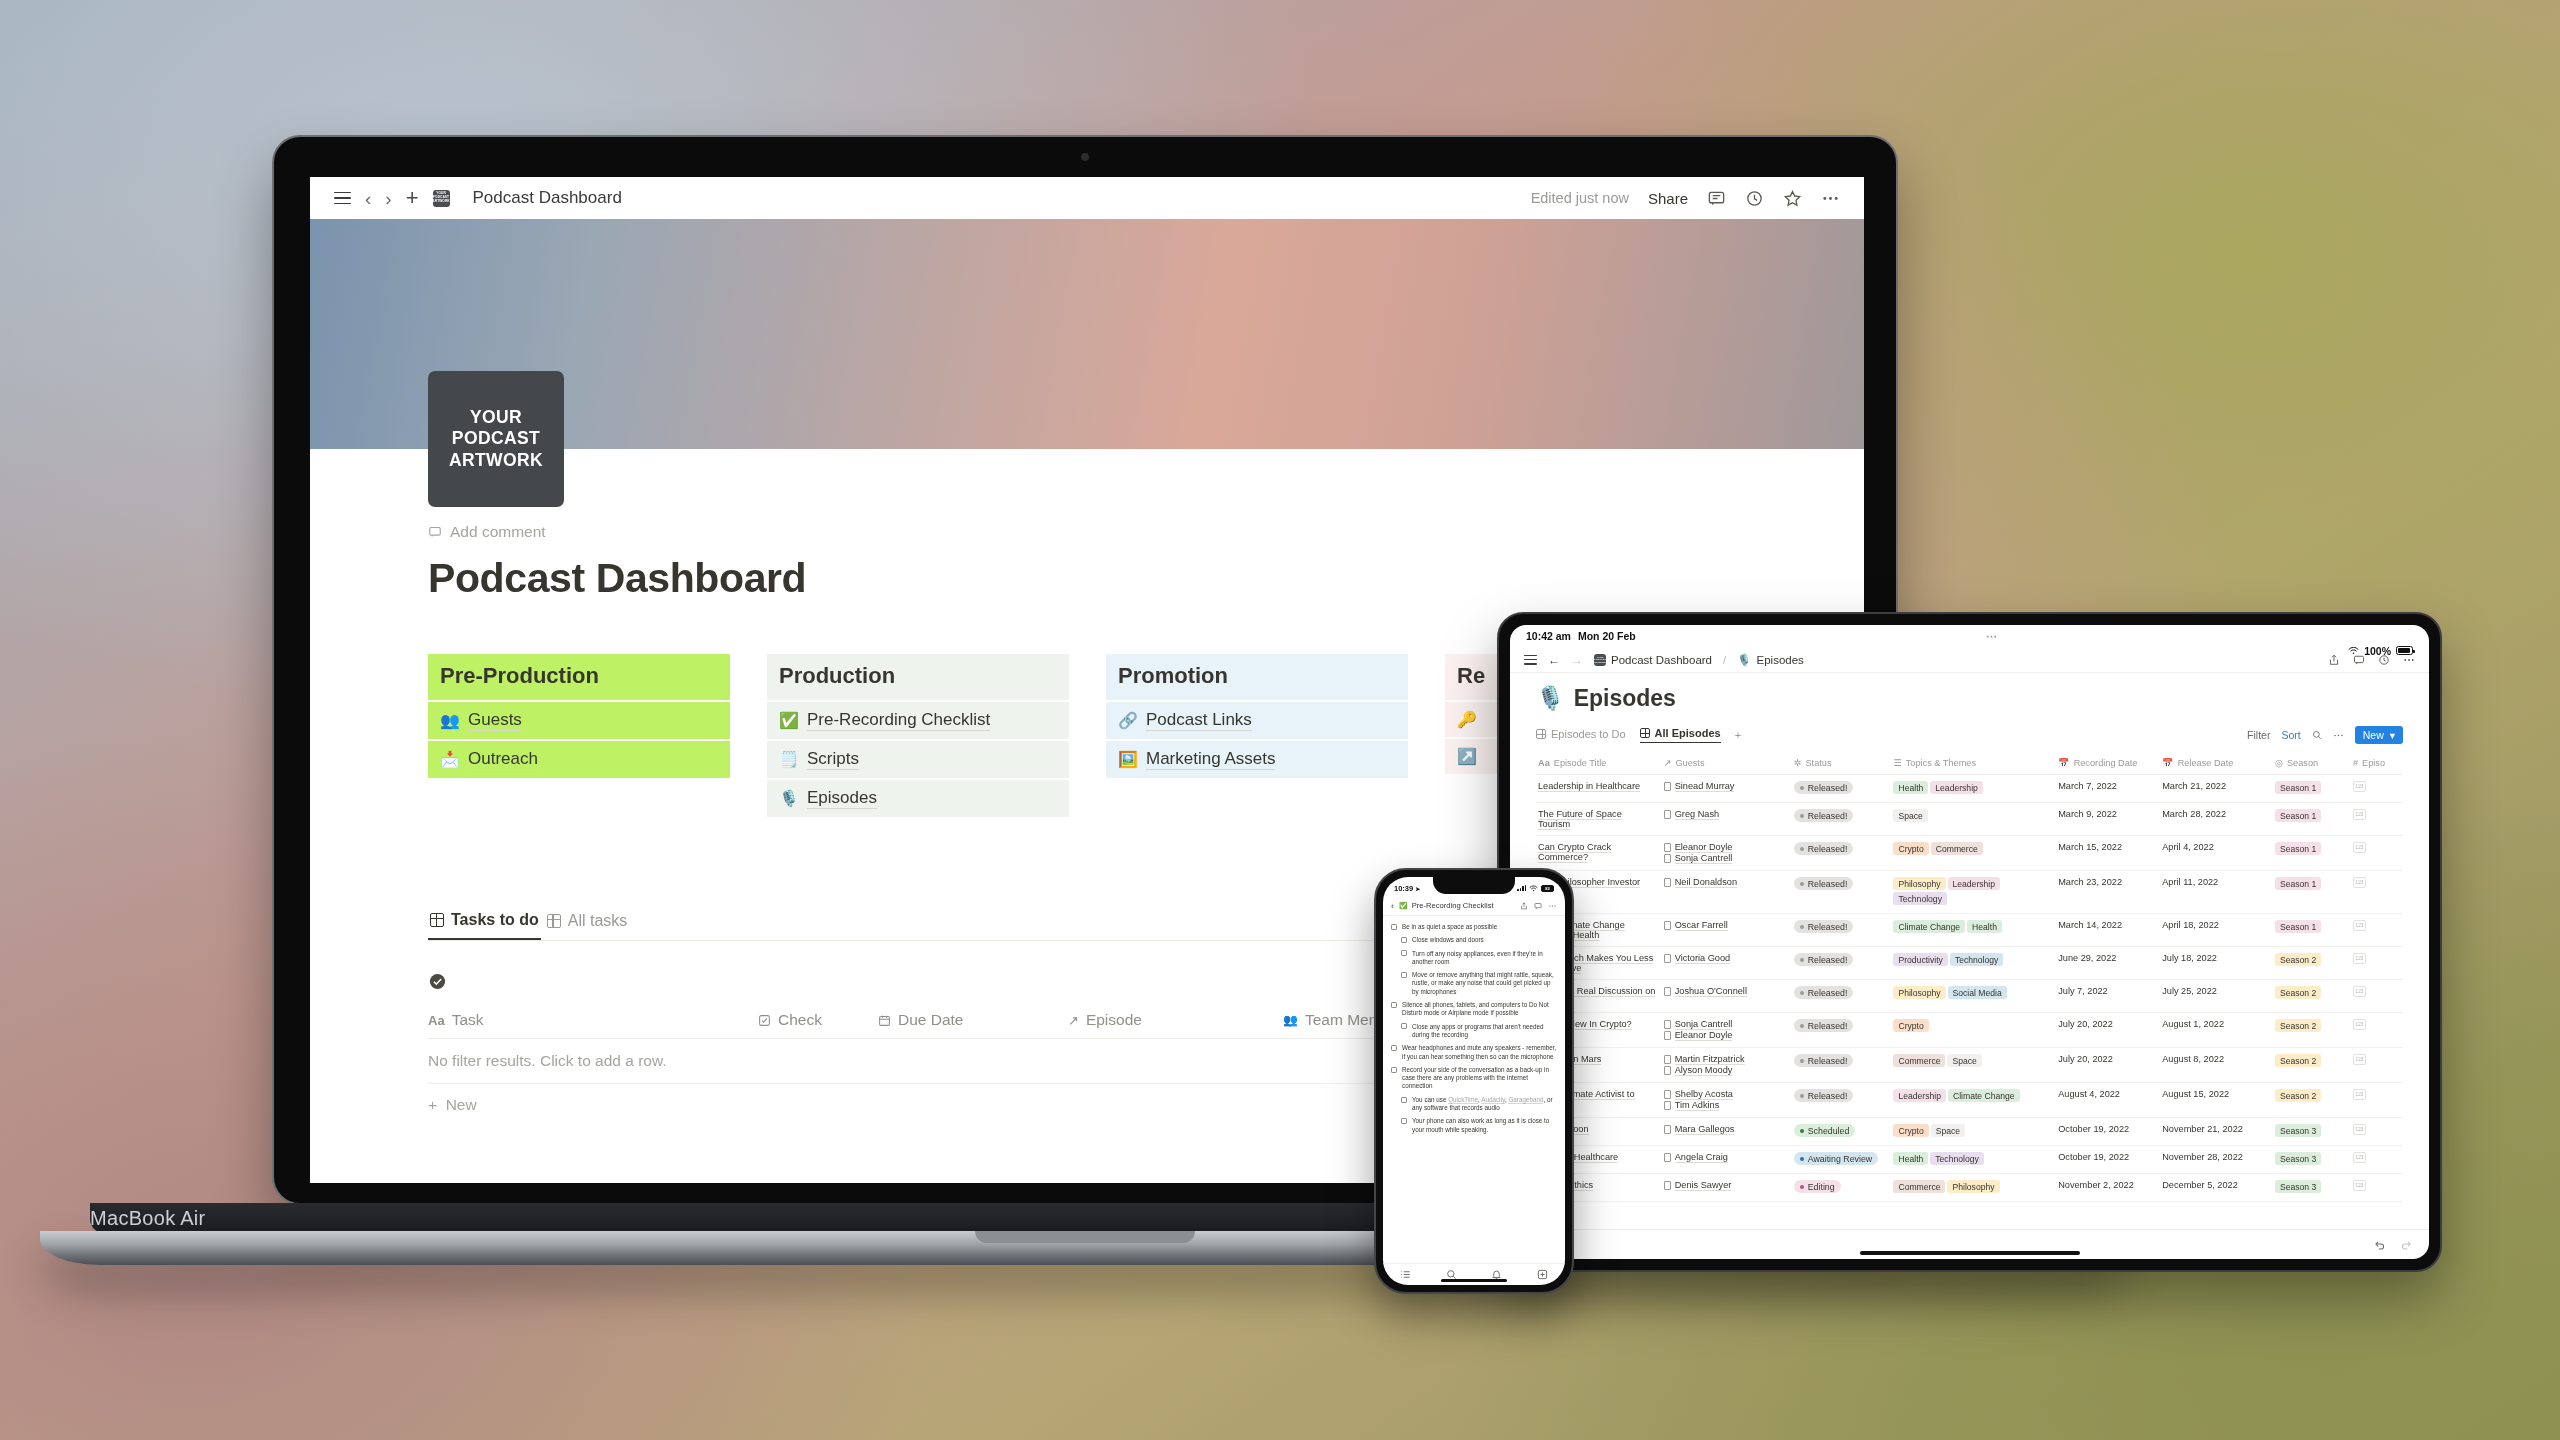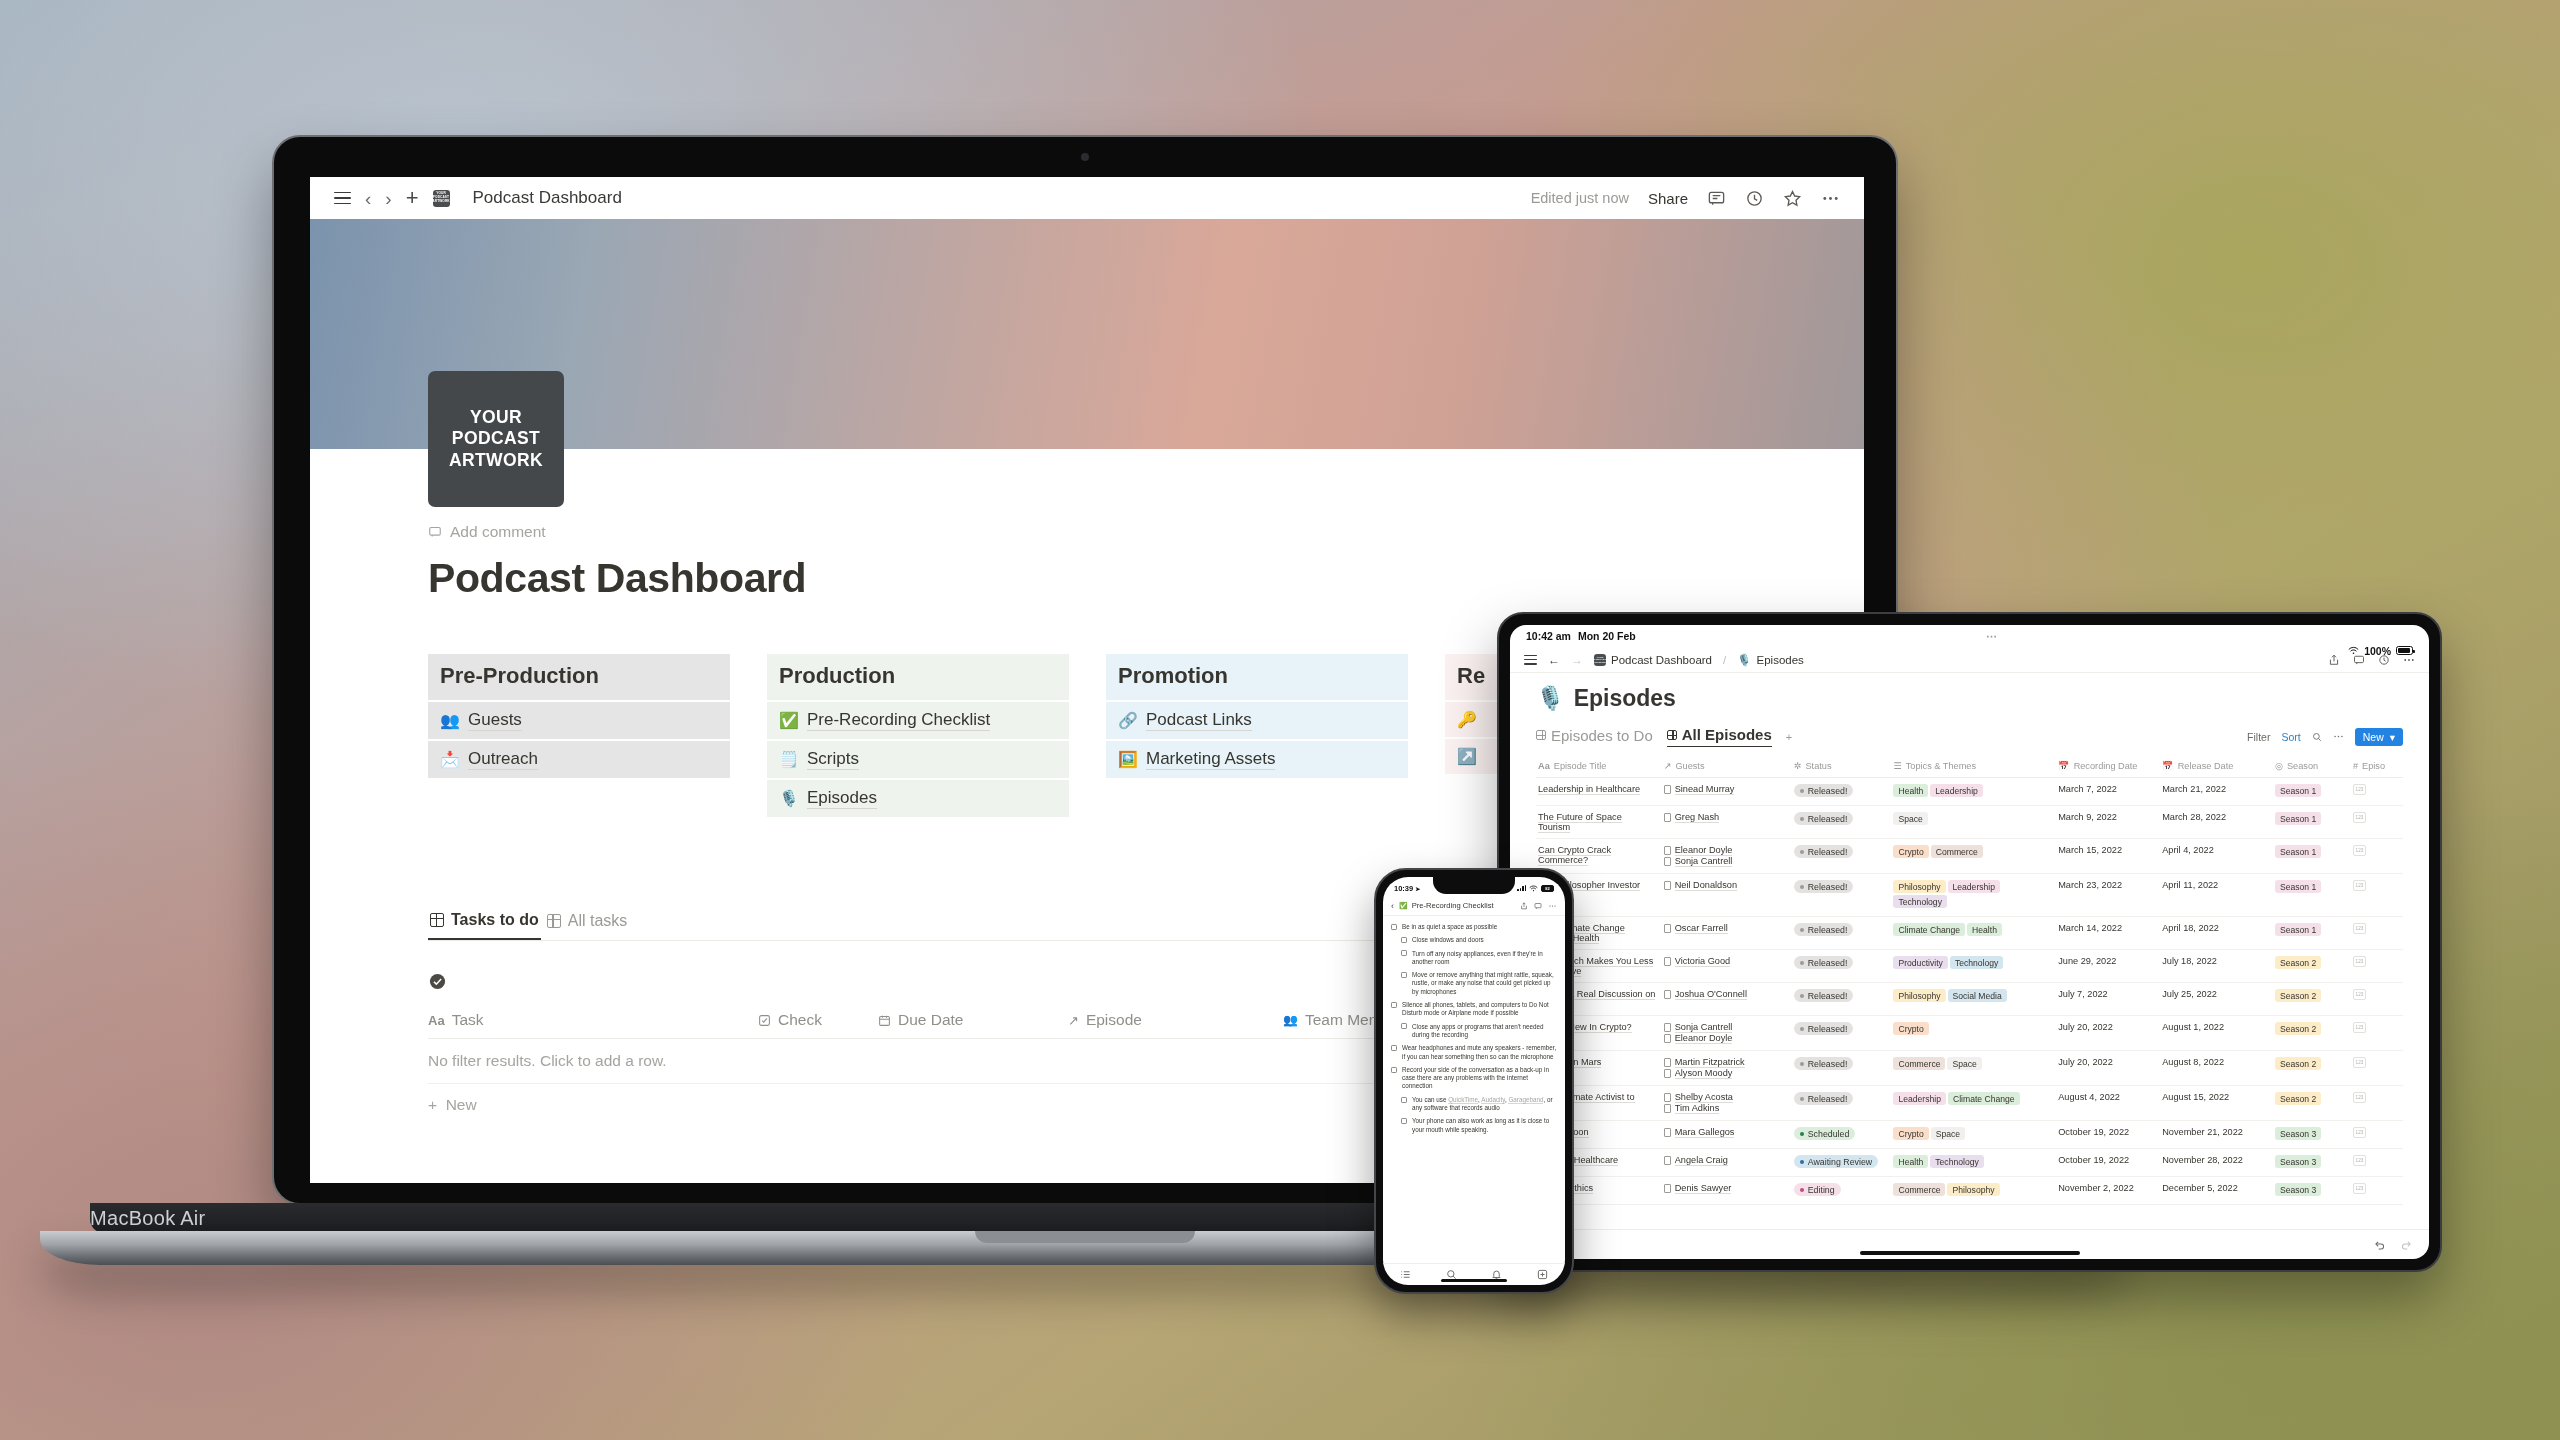--- a/index.html
+++ b/index.html
@@ -74,21 +74,21 @@
   }
   .page-body { padding:0 0 0 118px; background:#fff; height:100%; }
   .add-comment { margin-top:74px; display:flex; align-items:center; gap:8px; color:#a5a49f; font-size:15.5px; }
   .page-title { margin-top:14px; font-size:41px; font-weight:700; color:#37352f; letter-spacing:-.4px; }
 
   .cols { display:flex; gap:37px; margin-top:52px; }
   .col { width:302px; }
   .col-head { font-size:22px; font-weight:600; color:#37352f; padding:9px 12px 11px; }
   .col-row { display:flex; align-items:center; gap:9px; padding:8px 12px; font-size:17px; color:#37352f; }
   .col-row .lnk { border-bottom:1px solid #d7d5d0; }
-  .c-yellow .col-head, .c-yellow .col-row { background:#e5e5e5; }
+  .c-yellow .col-head, .c-yellow .col-row { background:#bef264; }
   .c-green .col-head, .c-green .col-row { background:#eef3ed; }
   .c-blue .col-head, .c-blue .col-row { background:#e7f3f8; }
   .c-pink .col-head, .c-pink .col-row { background:#faf1f0; }
   .col-head { margin-bottom:2px; } .col-row { margin-bottom:2px; }
   .emoji { font-size:16px; width:19px; text-align:center; }
 
   .tabs { display:flex; gap:4px; margin-top:86px; border-bottom:1px solid #eceae5; width:1290px; }
   .tab { display:flex; align-items:center; gap:7px; padding:6px 2px 9px; font-size:16px; color:#9b9a97; }
   .tab.active { color:#37352f; font-weight:600; border-bottom:2px solid #37352f; }
   .grid-ico { width:14px; height:14px; border:1.4px solid currentColor; border-radius:2px; position:relative; }
@@ -114,21 +114,21 @@
   .batt:after{content:"";position:absolute;right:-3px;top:2.5px;width:1.6px;height:3px;background:#111;border-radius:0 1px 1px 0;}
 
   .ipad-nav { height:26px; display:flex; align-items:center; padding:0 14px; gap:11px; border-bottom:1px solid #efeeeb; }
   .ipad-nav .crumb2 { font-size:11.5px; color:#37352f; display:flex; align-items:center; gap:5px; }
   .ipad-nav .sep { color:#bdbcb8; font-size:11.5px; }
   .ipad-nav .right { margin-left:auto; display:flex; align-items:center; gap:13px; color:#55534e; }
 
   .ipad-content { flex:1; padding:12px 26px 0 26px; overflow:hidden; display:flex; flex-direction:column; }
   .ep-title { font-size:23px; font-weight:700; color:#37352f; display:flex; align-items:center; gap:9px; }
   .ep-tabs { display:flex; align-items:center; gap:14px; margin-top:14px; }
-  .ep-tab { display:flex; align-items:center; gap:5px; font-size:15px; color:#9b9a97; padding-bottom:3px; }
+  .ep-tab { display:flex; align-items:center; gap:5px; font-size:11px; color:#9b9a97; padding-bottom:3px; }
   .ep-tab.active { color:#37352f; font-weight:600; border-bottom:1.6px solid #37352f; }
   .ep-tools { margin-left:auto; display:flex; align-items:center; gap:11px; font-size:10.5px; color:#6b6a66; }
   .ep-tools .sort { color:#2f80c6; }
   .btn-new { background:#2383e2; color:#fff; font-size:10.5px; padding:3px 8px; border-radius:3px; display:flex; align-items:center; gap:6px; }
 
   table.eptable { width:100%; border-collapse:collapse; margin-top:9px; table-layout:fixed; }
   table.eptable th { text-align:left; font-size:9.2px; font-weight:400; color:#9b9a97; padding:4px 6px 6px 2px; border-bottom:1px solid #eeedea; }
   table.eptable td { font-size:9.2px; color:#37352f; padding:6px 6px 6px 2px; border-bottom:1px solid #f1f0ed; vertical-align:top; }
   table.eptable th .th { display:flex; align-items:center; gap:4px; }
   .guest { display:flex; align-items:center; gap:4px; }

